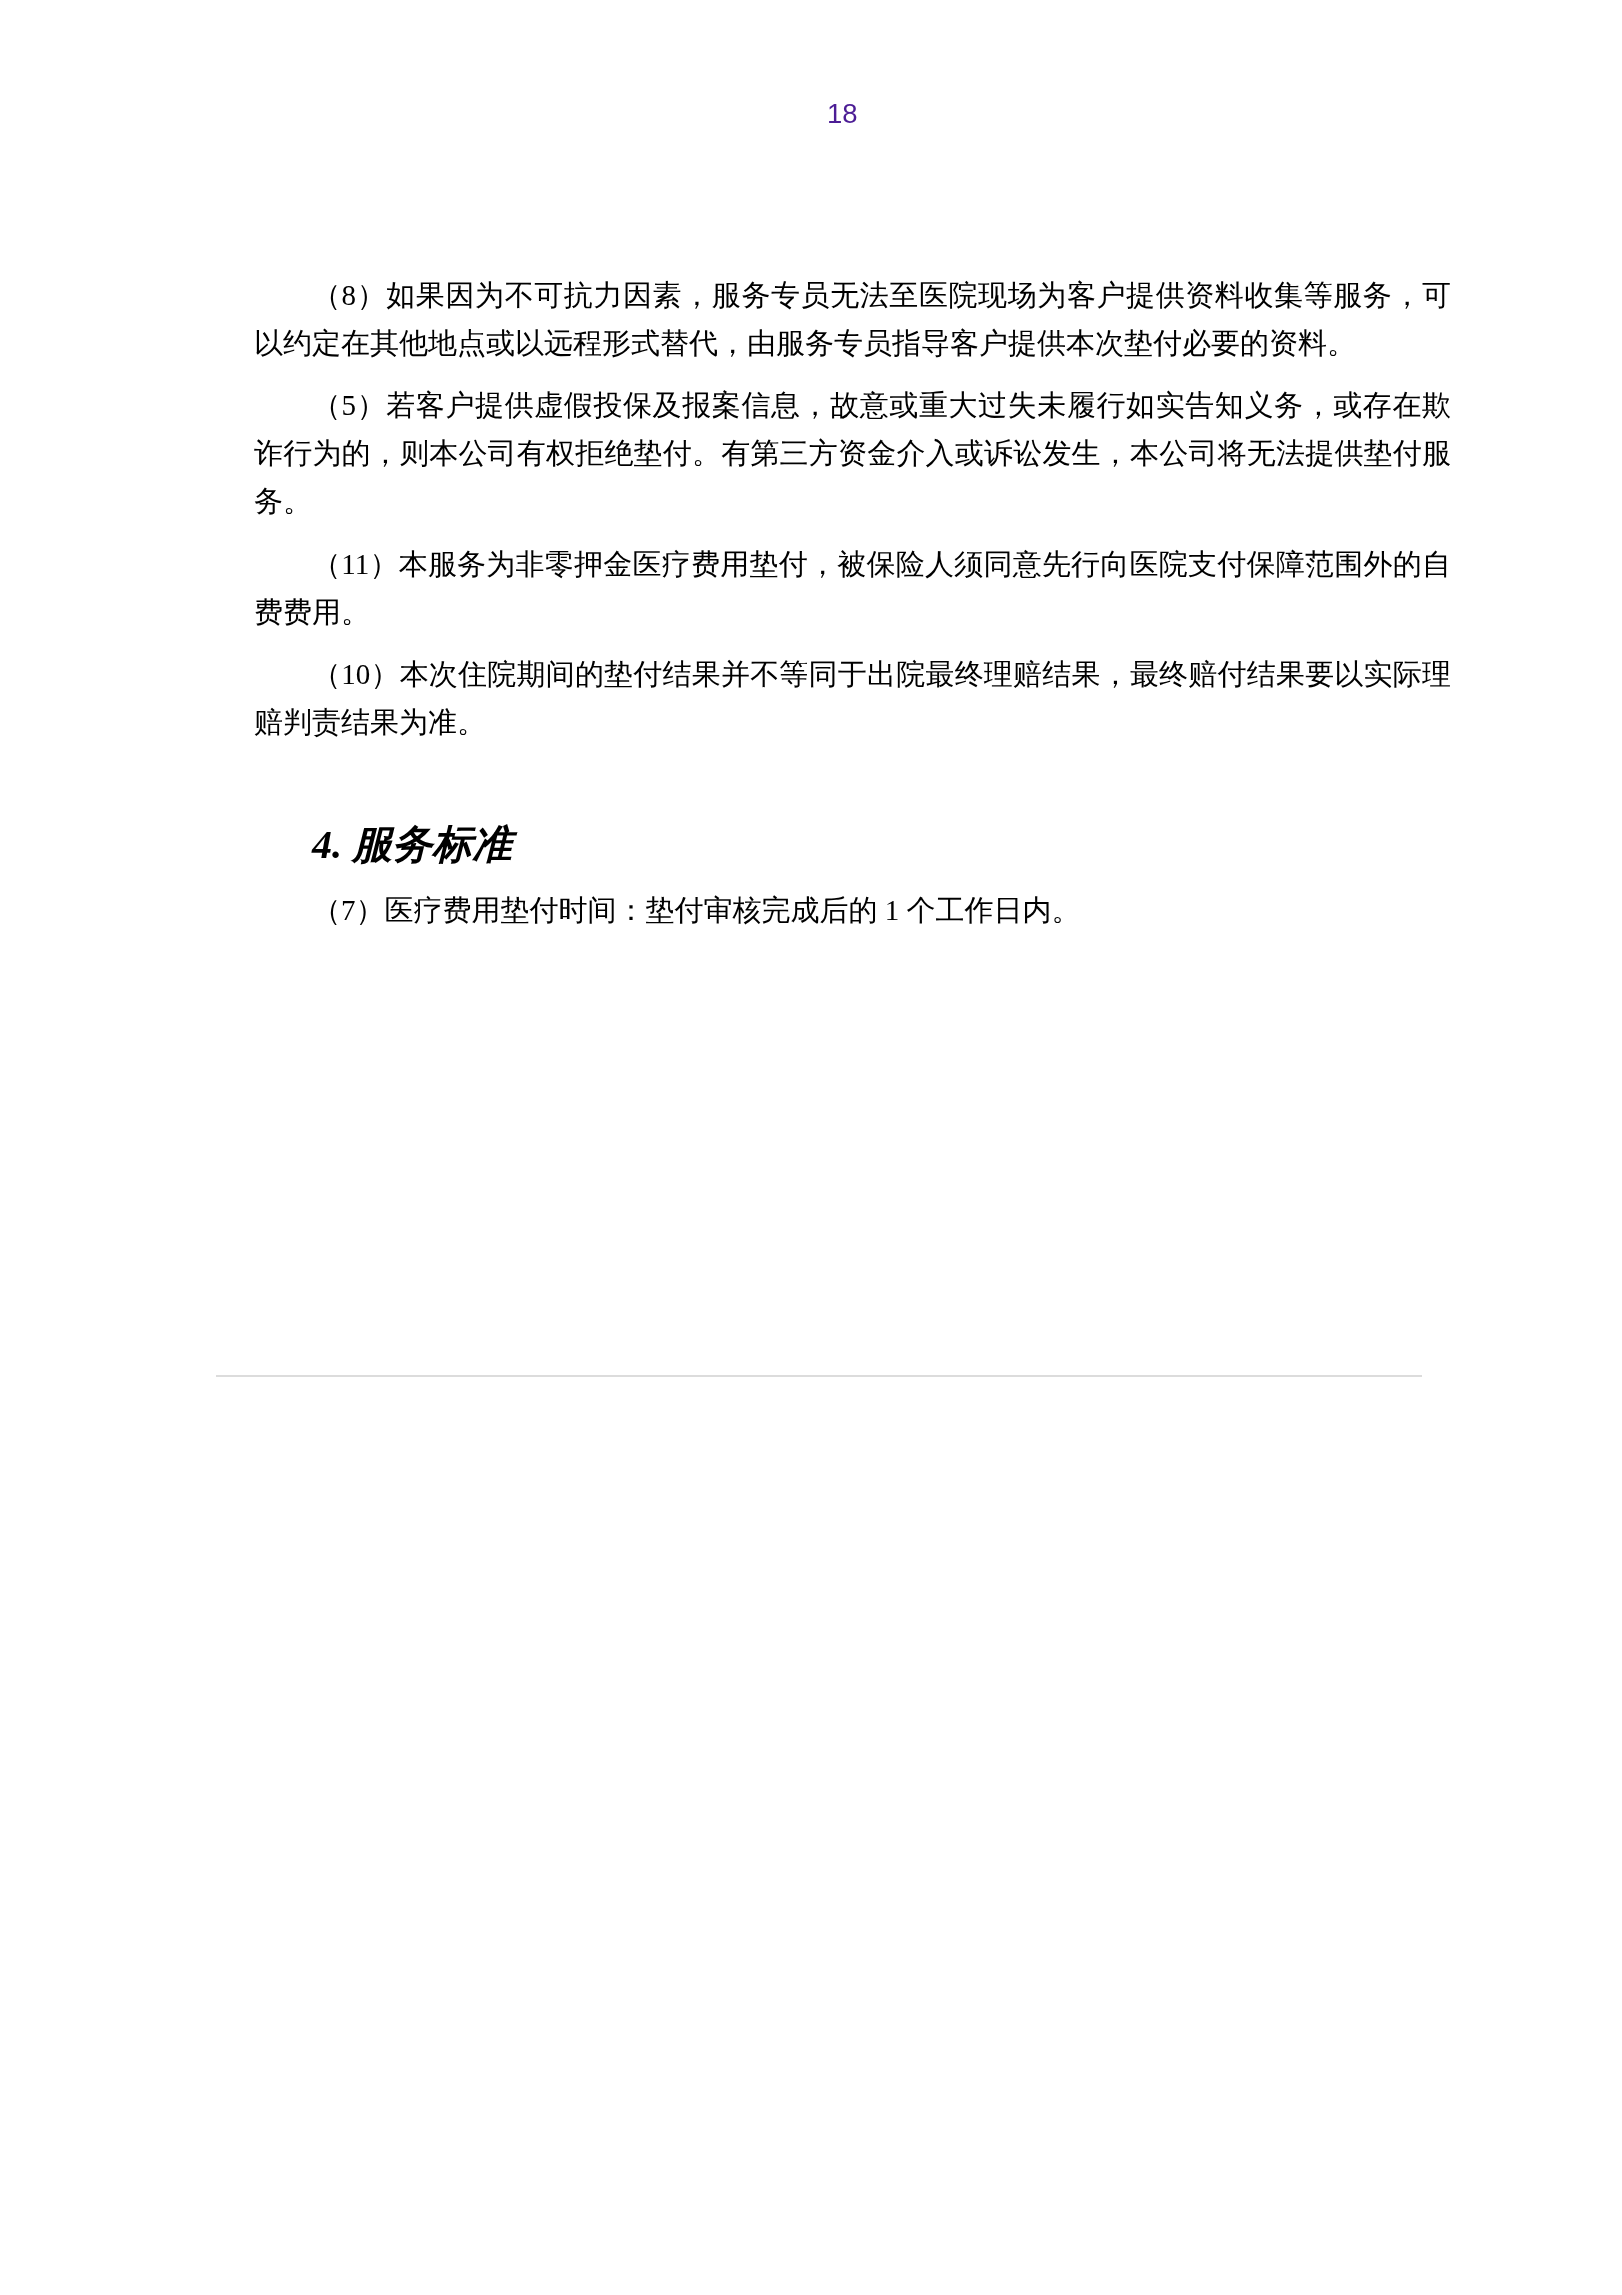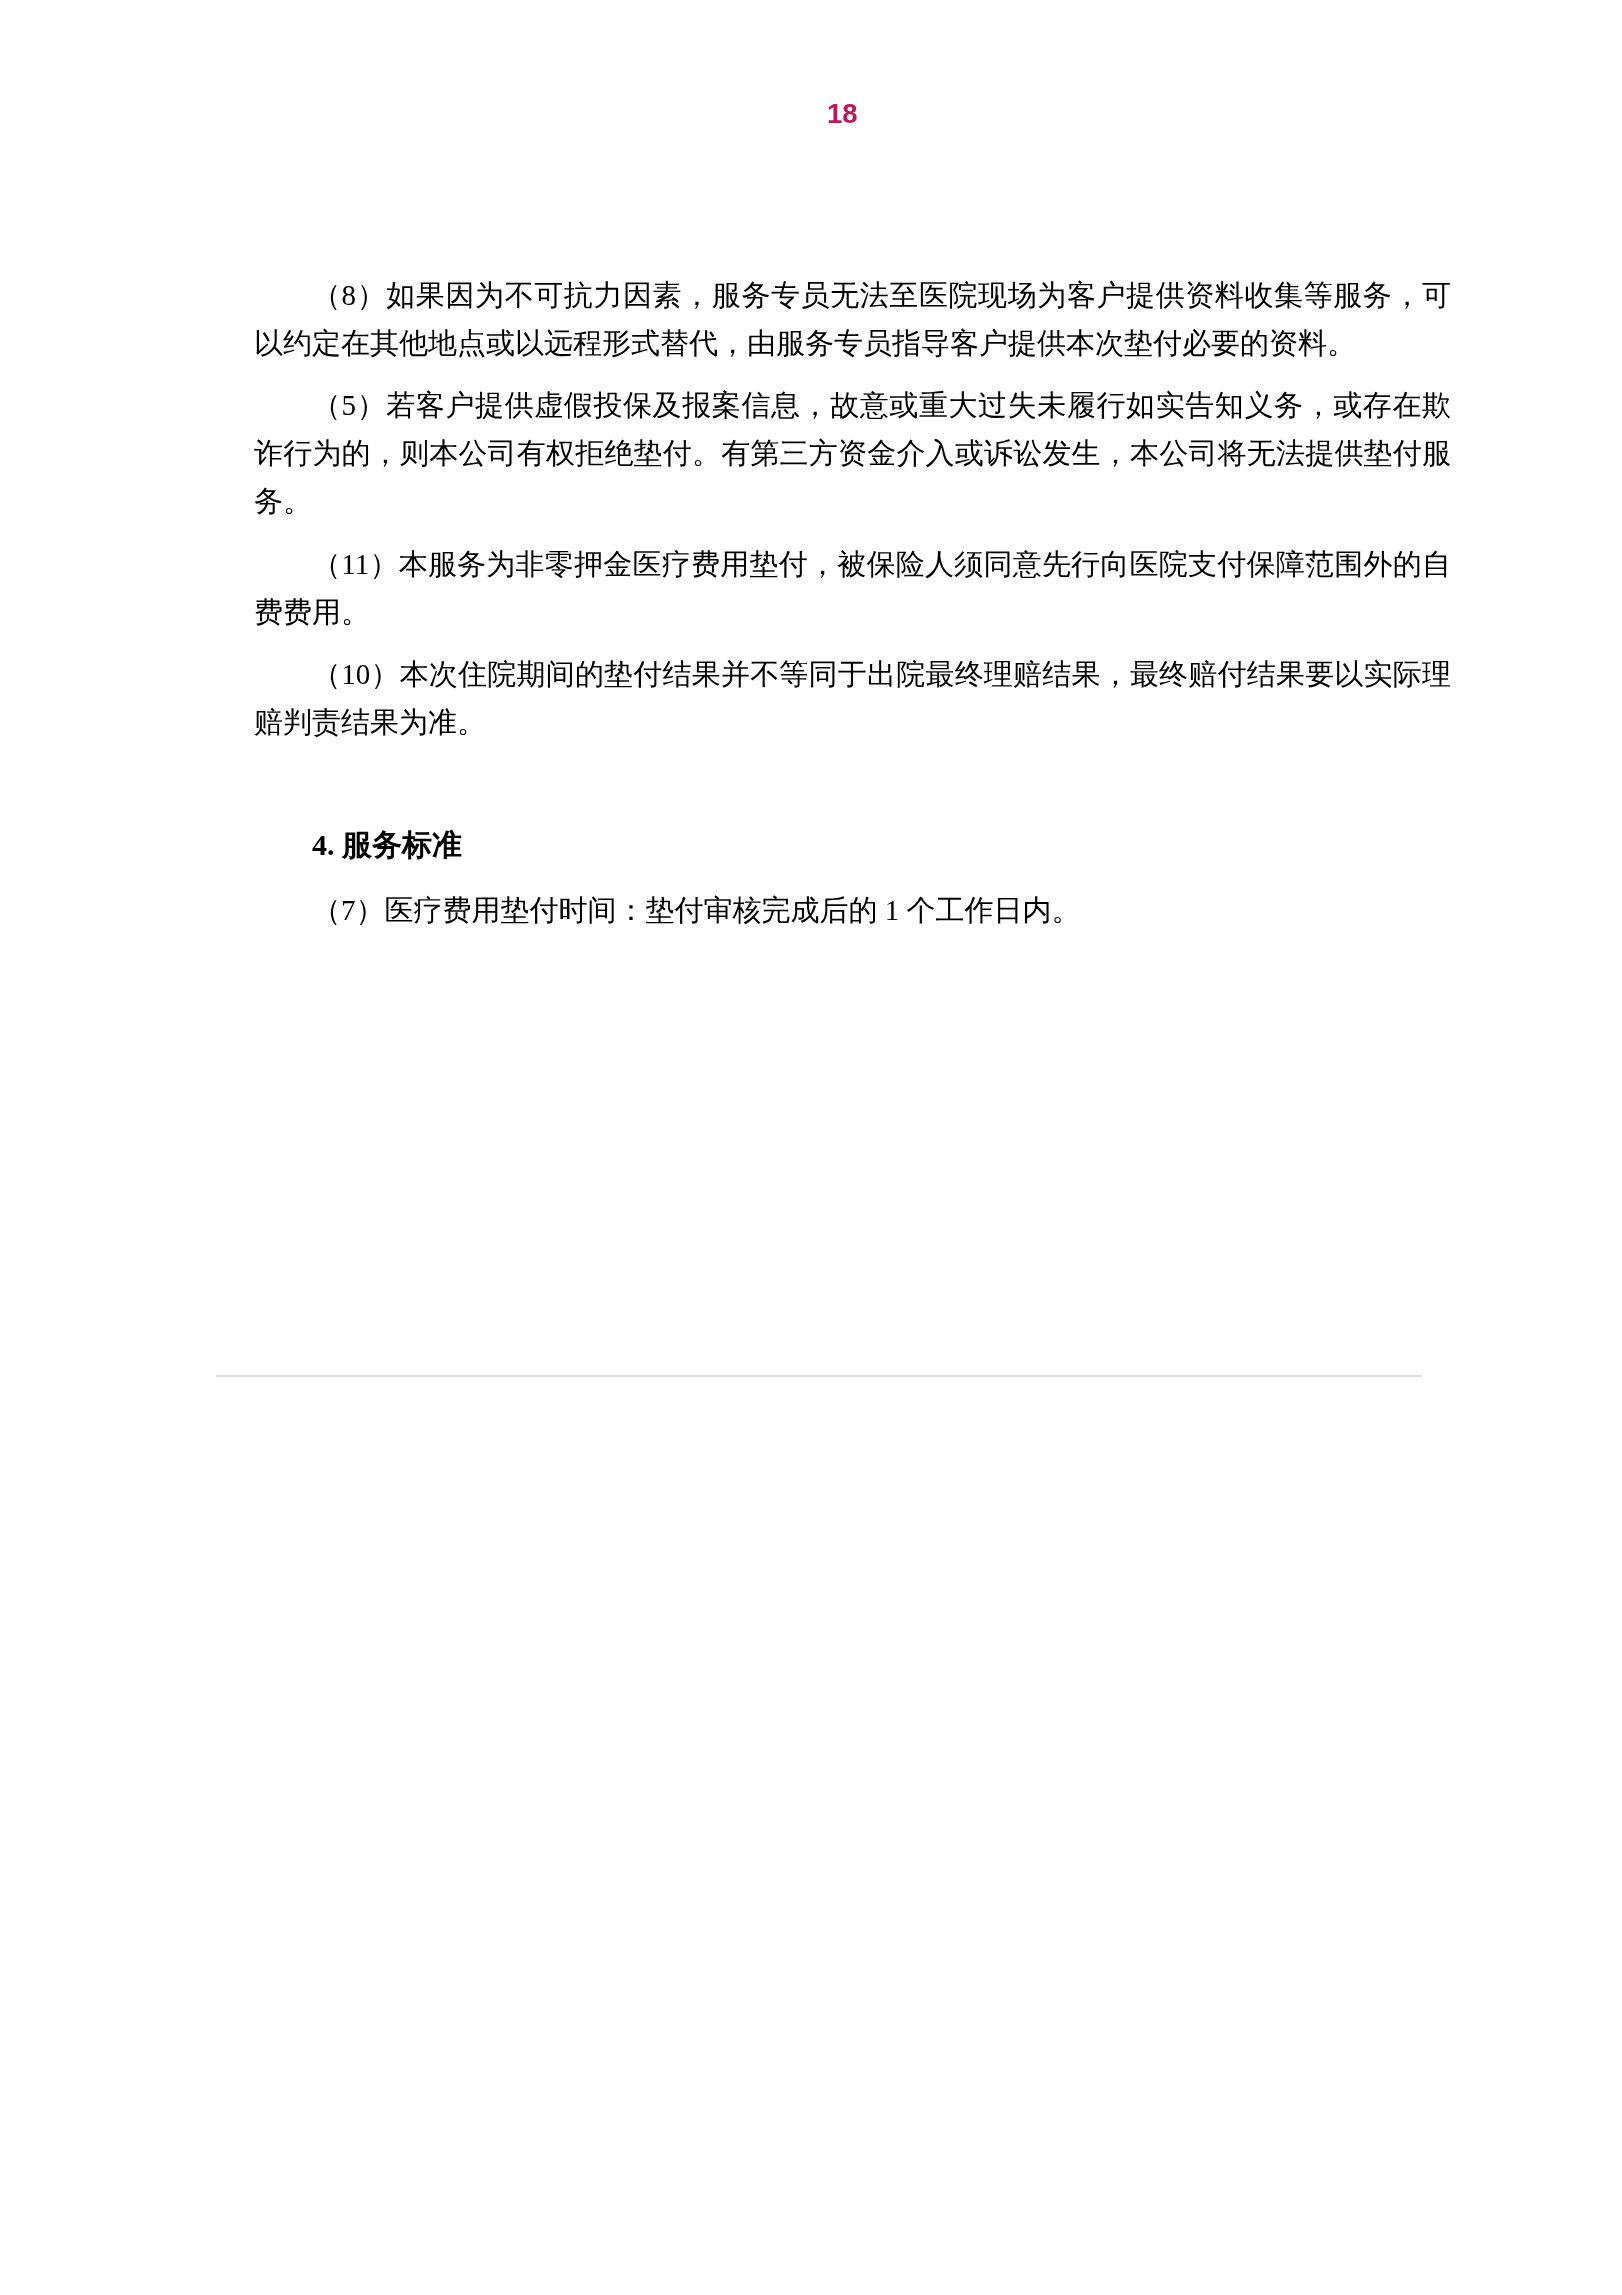--- a/index.html
+++ b/index.html
@@ -15,44 +15,44 @@
     font-family: "Liberation Serif", "DejaVu Serif", serif;
     color: #000000;
   }
   .page-number {
     position: absolute;
     top: 99px;
     left: 827px;
     font-family: "Liberation Sans", "DejaVu Sans", sans-serif;
     font-size: 27.5px;
     line-height: 29px;
-    color: #be185d;
-    font-weight: bold;
+    color: #4c1d95;
   }
   .content {
     position: absolute;
     left: 216px;
     top: 271px;
     width: 1197px;
     font-size: 29px;
     line-height: 48px;
     text-align: justify;
     text-justify: inter-ideograph;
     margin-left: 38px;
   }
   .para {
     margin: 0 0 14.4px 0;
     text-indent: 58px;
   }
   .section-heading {
     margin: 75px 0 16.4px 0;
     text-indent: 58px;
     font-weight: bold;
-    font-size: 30px;
+    font-size: 40px;
     line-height: 48px;
+    font-style: italic;
   }
   .divider {
     position: absolute;
     left: 216px;
     top: 1375px;
     width: 1206px;
     height: 2px;
     background: #dcdcdc;
   }
 </style>

